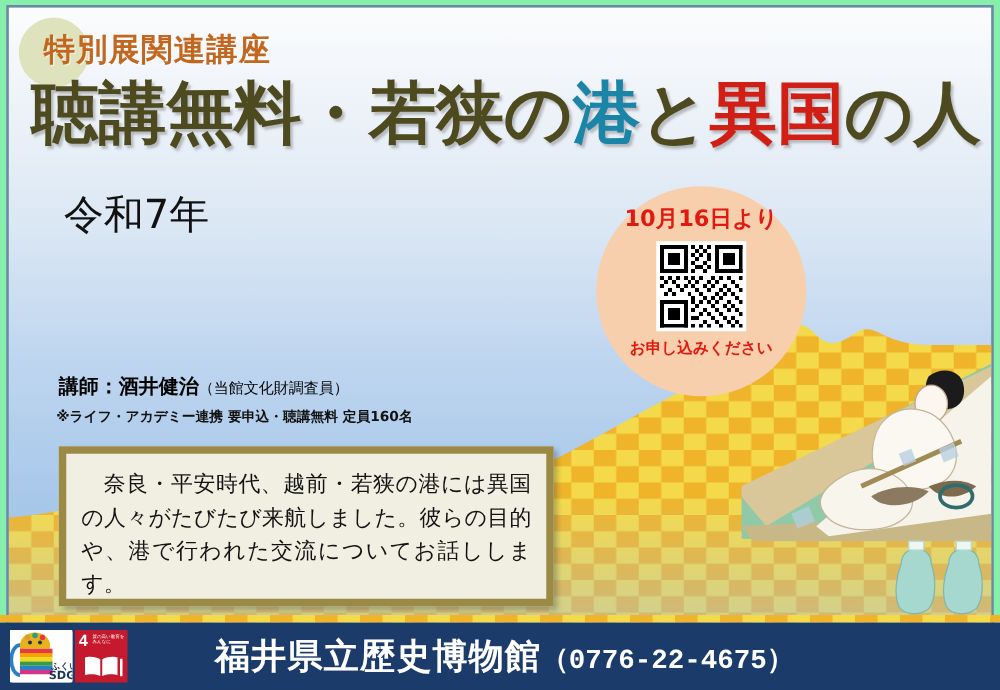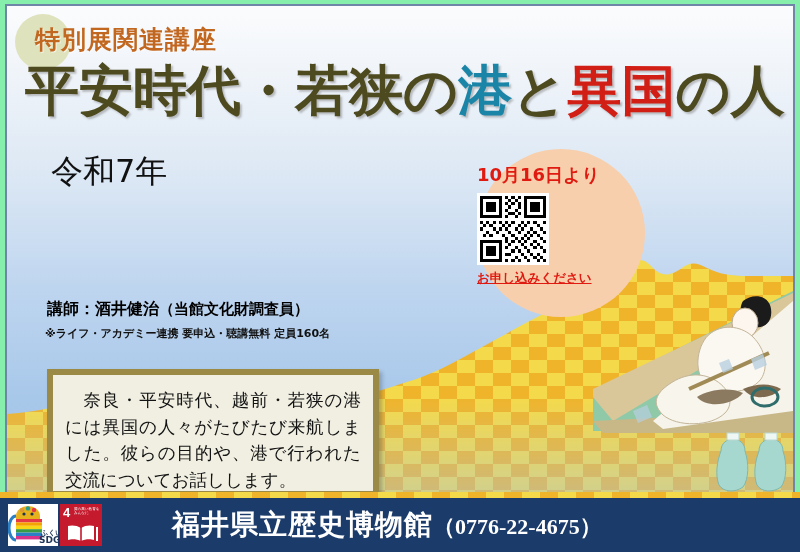--- a/index.html
+++ b/index.html
@@ -62,31 +62,31 @@
   }
   .timeline .t{font-size:30px;letter-spacing:1px;}
   .timeline .fl{font-size:23px;font-weight:bold;}
   .timeline .ni{font-size:20px;font-weight:bold;}
 
   .lecturer{
     position:absolute;left:40px;top:293px;white-space:nowrap;color:#000;
     font-family:"DejaVu Sans","Liberation Sans",sans-serif;
   }
   .lecturer .lab{font-size:16px;font-weight:bold;letter-spacing:0px;}
-  .lecturer .aff{font-size:15px;font-weight:bold;}
+  .lecturer .aff{font-size:12px;font-weight:normal;}
 
   .note{
     position:absolute;left:38px;top:320px;white-space:nowrap;
     font-size:11px;font-weight:bold;color:#111;
     font-family:"DejaVu Sans","Liberation Sans",sans-serif;
   }
 
   
   .descbox{
-    position:absolute;left:40px;top:363px;width:332px;height:128px;
+    position:absolute;left:40px;top:351px;width:396px;height:128px;
     border:6px solid #9a8a46;background:#f1efe2;
     box-shadow:3px 3px 4px rgba(40,50,70,.30);
     box-sizing:border-box;
     padding:12px 12px 0 12px;
   }
   .descbox p{
     margin:0;font-size:17.5px;line-height:1.52;color:#131313;
     font-family:"DejaVu Serif","Liberation Serif",serif;
     text-align:justify;
   }
@@ -95,47 +95,47 @@
   .sealand{
     position:absolute;left:0;top:120px;width:790px;height:375px;
     overflow:hidden;pointer-events:none;
   }
   .checker{position:absolute;inset:0;}
 
   
   .qrcircle{
     position:absolute;left:470px;top:143px;width:168px;height:168px;
     border-radius:50%;background:#f7cfac;
-    display:flex;flex-direction:column;align-items:flex-start;
+    display:flex;flex-direction:column;align-items:center;
   }
   .qr-h{margin-top:14px;font-size:18px;font-weight:bold;color:#e01a10;font-family:"DejaVu Sans","Liberation Sans",sans-serif;}
   .qr-s{margin-top:3px;font-size:13px;font-weight:bold;color:#e01a10;font-family:"DejaVu Sans","Liberation Sans",sans-serif;}
   .qr-box{margin-top:6px;width:72px;height:72px;background:#fff;padding:3px;box-sizing:border-box;}
   .qr-box svg{display:block;width:100%;height:100%;}
-  .qr-f{margin-top:5px;font-size:12.5px;font-weight:bold;color:#e01a10;font-family:"DejaVu Sans","Liberation Sans",sans-serif;text-decoration:underline;}
+  .qr-f{margin-top:5px;font-size:12.5px;font-weight:bold;color:#e01a10;font-family:"DejaVu Sans","Liberation Sans",sans-serif;}
 
   
   .illus{
     position:absolute;right:0;top:265px;width:200px;height:230px;overflow:hidden;
   }
 
   
   .footer{
     position:absolute;left:0;bottom:0;width:800px;height:54px;background:#1b3c6b;
     display:flex;align-items:center;
   }
   .goldline{position:absolute;left:0;top:-6px;width:800px;height:6px;}
   .sdg-wrap{display:flex;align-items:center;margin-left:8px;gap:2px;}
   .sdg-fukui{width:50px;height:42px;background:#fff;border-radius:2px;}
   .sdg-4{width:42px;height:42px;background:#c5192d;position:relative;}
   .sdg-4 .num{position:absolute;left:3px;top:2px;color:#fff;font-size:13px;font-weight:bold;line-height:1;}
   .sdg-4 .cap{position:absolute;left:14px;top:3px;color:#fff;font-size:3.6px;line-height:1.15;width:26px;}
   .museum{
     margin-left:70px;color:#fff;white-space:nowrap;
-    font-family:Liberation Serif, serif;
+    font-family:Liberation Mono, monospace;
   }
   .museum .nm{font-size:28px;font-weight:bold;letter-spacing:1px;}
   .museum .tel{font-size:22px;font-weight:bold;}
 </style>
 </head>
 <body>
 
 <div class="poster">
   <div class="frame">
 
@@ -194,21 +194,21 @@
           <path d="M166,180 C166,172 172,168 178,168 C184,168 190,172 190,180 C194,192 194,208 188,216 C180,222 168,221 164,214 C160,204 162,190 166,180 Z" fill="#a7d8cf" stroke="#7fb8ae" stroke-width="1"></path>
           <rect x="172" y="162" width="12" height="7" fill="#eef7f4" stroke="#b9d8d1" stroke-width="1"></rect>
         </g>
       </svg>
     </div>
 
     <div class="green-dot"></div>
     <div class="kicker">特別展関連講座</div>
 
     <div class="title">
-      <span>平安時代・若狭の</span><span class="c-teal">港</span><span>と</span><span class="c-red">異国</span><span>の人々</span>
+      <span>聴講無料・若狭の</span><span class="c-teal">港</span><span>と</span><span class="c-red">異国</span><span>の人々</span>
     </div>
 
     <div class="era">令和7年</div>
 
 
     <div class="lecturer">
       <span class="lab">講師：酒井健治</span><span class="aff">（当館文化財調査員）</span>
     </div>
 
     <div class="note">※ライフ・アカデミー連携 要申込・聴講無料 定員160名</div>

